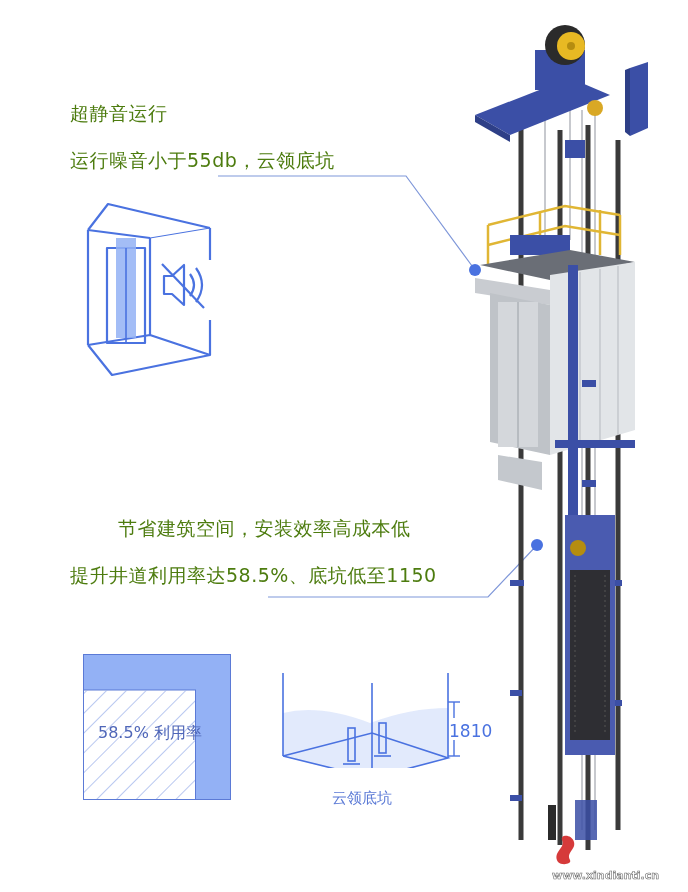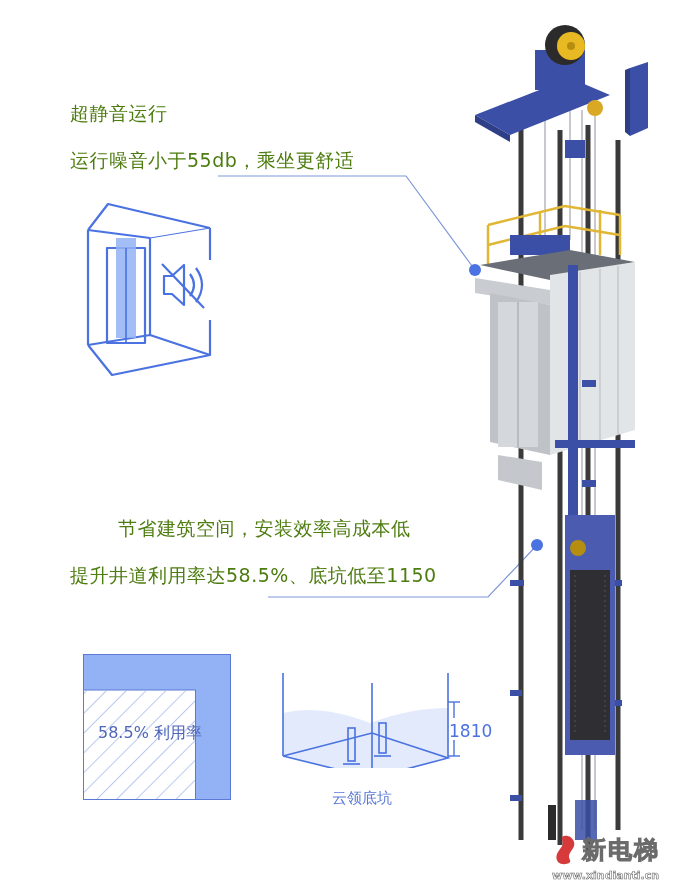--- a/index.html
+++ b/index.html
@@ -7,21 +7,21 @@
          font-family:"DejaVu Sans","Liberation Sans",sans-serif; color:#2b2b2b; }
   .abs { position:absolute; }
   .txt { font-size:19px; letter-spacing:0.5px; white-space:nowrap; color:#4d7c0f; }
   .lbl-blue { color:#5b7ad6; }
   svg { display:block; }
 </style>
 </head>
 <body>
 
 <div class="abs txt" style="left:70px;top:101px;">超静音运行</div>
-<div class="abs txt" style="left:70px;top:148px;">运行噪音小于55db，乘坐更舒适</div>
+<div class="abs txt" style="left:70px;top:148px;">运行噪音小于55db，云领底坑</div>
 
 <svg class="abs" style="left:0;top:0;" width="688" height="892">
   <polyline points="218,176 406,176 475,270" fill="none" stroke="#7f97d9" stroke-width="1.2"></polyline>
   <circle cx="475" cy="270" r="6" fill="#4a72e0"></circle>
   <polyline points="268,597 488,597 537,545" fill="none" stroke="#7f97d9" stroke-width="1.2"></polyline>
   <circle cx="537" cy="545" r="6" fill="#4a72e0"></circle>
 </svg>
 
 <svg class="abs" style="left:80px;top:190px;" width="140" height="190">
   <g fill="none" stroke="#4a72e0" stroke-width="2.2" stroke-linejoin="round">
@@ -163,15 +163,14 @@
   <circle cx="108" cy="538" r="8" fill="#b58d10"></circle>
 
   <rect x="78" y="795" width="8" height="35" fill="#2b2b2b"></rect>
   <rect x="105" y="790" width="22" height="40" fill="#3b4fa6" opacity="0.85"></rect>
 </svg>
 
 <div class="abs" style="left:552px;top:832px;width:130px;height:55px;">
   <svg class="abs" style="left:0;top:0;" width="30" height="34">
     <path d="M6,30 C0,20 14,16 10,8 C8,2 20,2 22,10 C24,18 14,20 18,28 C20,32 10,34 6,30 Z" fill="#d63a3a"></path>
   </svg>
-  <div class="abs" style="left:30px;top:2px;font-size:24px;font-weight:bold;color:#ffffff;-webkit-text-stroke:1px #6b6b6b;letter-spacing:2px;">新电梯</div>
   <div class="abs" style="left:0;top:37px;font-size:11px;font-weight:bold;color:#ffffff;-webkit-text-stroke:0.6px #6b6b6b;white-space:nowrap;">www.xindianti.cn</div>
 </div>
 
 </body></html>

